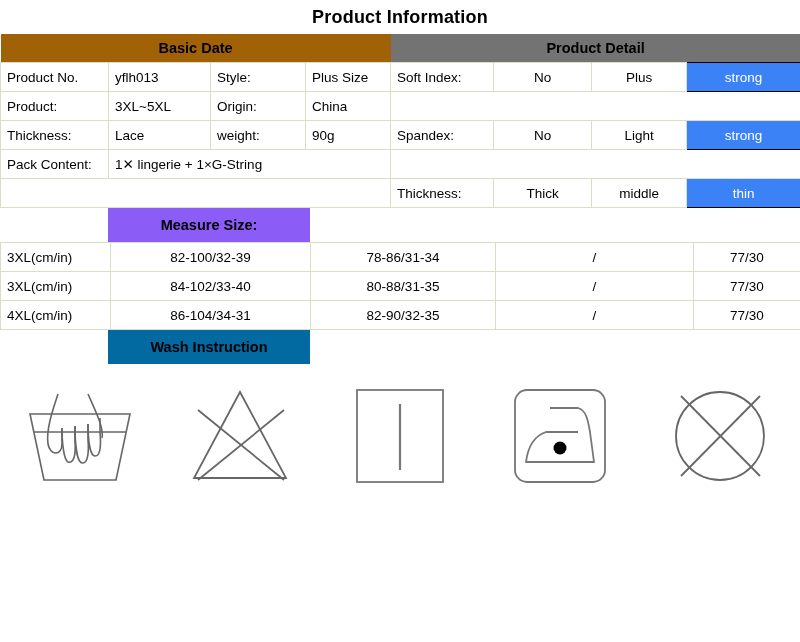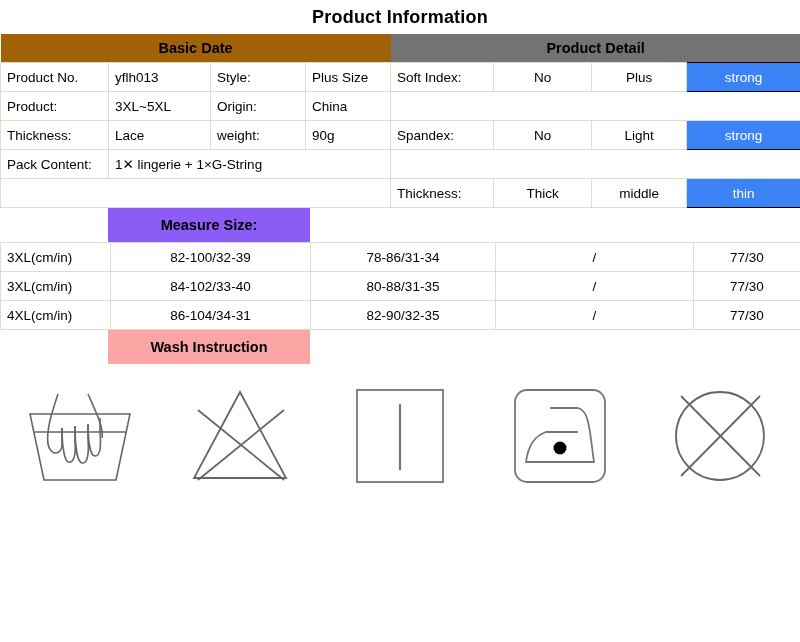--- a/index.html
+++ b/index.html
@@ -79,21 +79,21 @@
     width: 202px;
     margin-left: 108px;
     height: 34px;
     line-height: 34px;
     text-align: center;
     font-weight: bold;
     font-size: 14.5px;
     color: #000;
   }
   .banner.measure { background: #8b5cf6; }
-  .banner.wash    { background: #fca5a5; }
+  .banner.wash    { background: #0369a1; }
 
   
   .icon-row {
     display: flex;
     width: 800px;
     justify-content: space-around;
     align-items: center;
     padding-top: 14px;
     box-sizing: border-box;
   }

